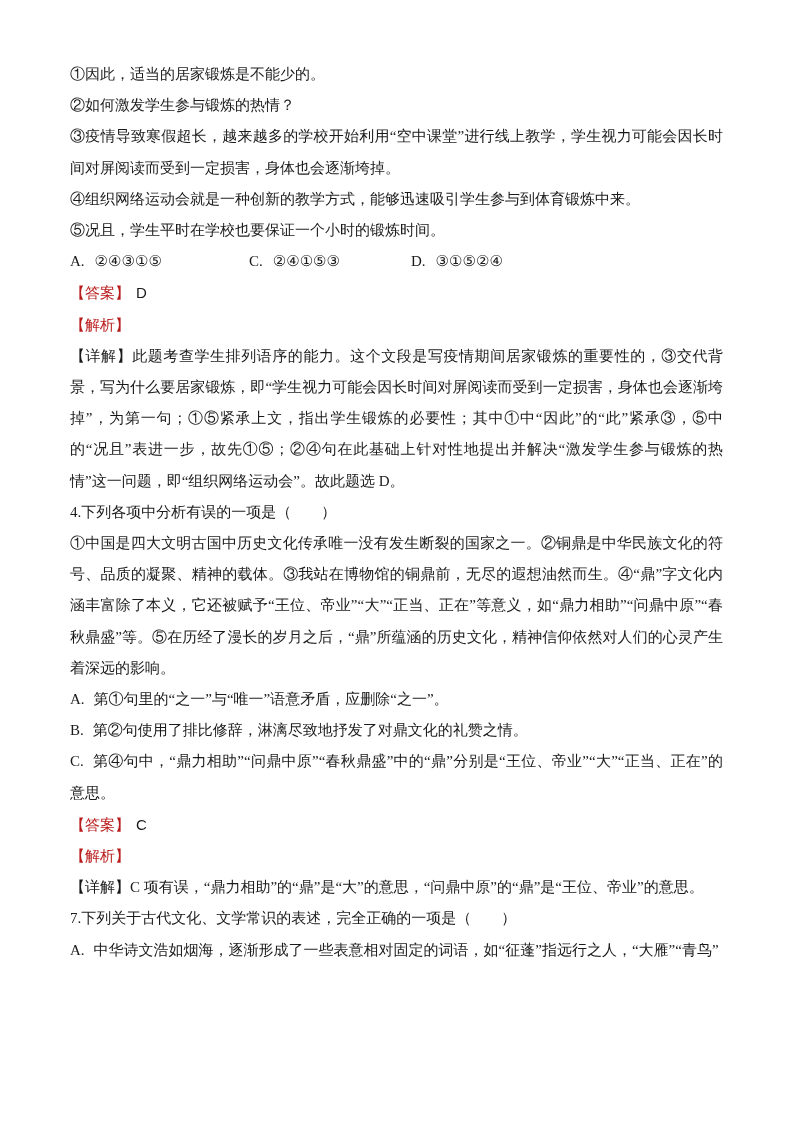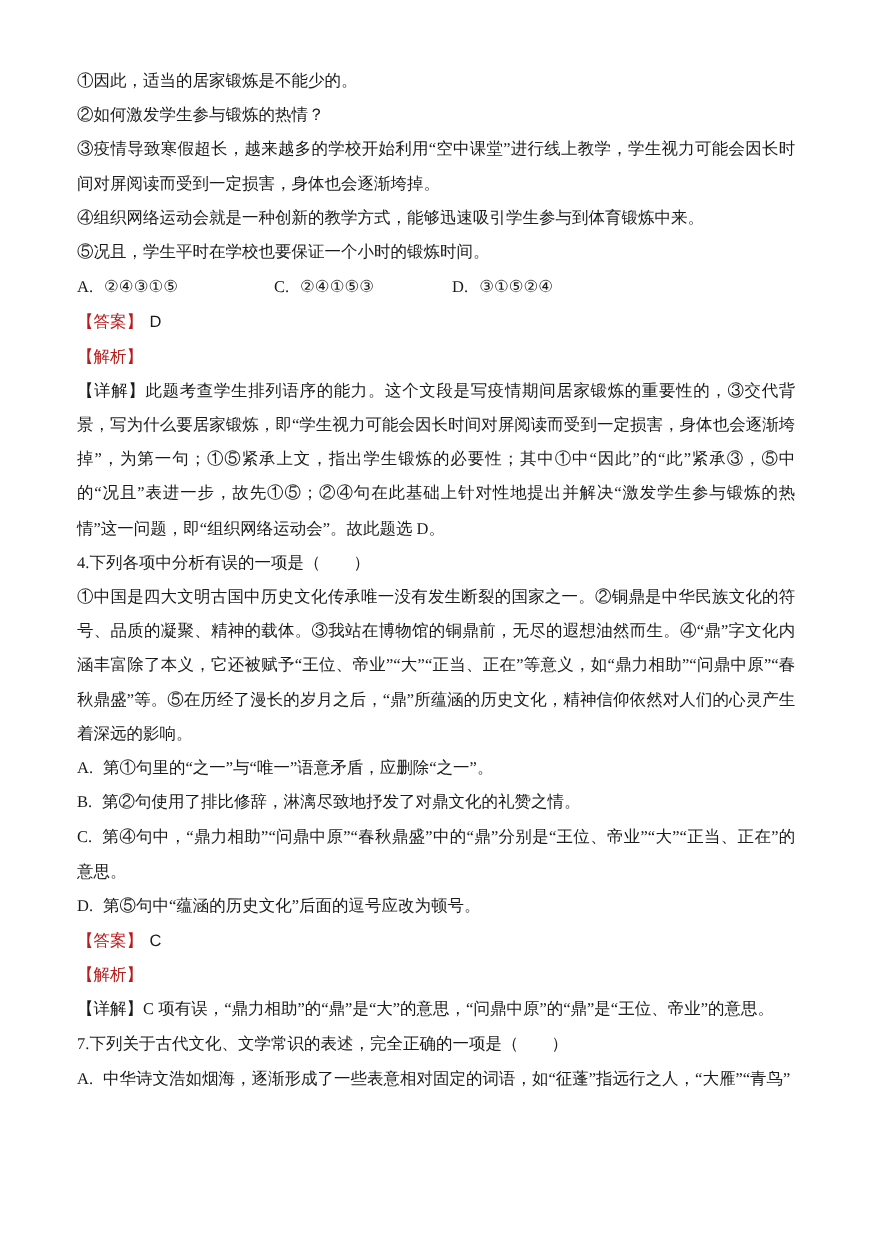--- a/index.html
+++ b/index.html
@@ -59,21 +59,20 @@
 
     <p><span class="blue">【答案】</span><span class="ans">D</span></p>
     <p><span class="blue">【解析】</span></p>
     <p>【详解】此题考查学生排列语序的能力。这个文段是写疫情期间居家锻炼的重要性的，③交代背景，写为什么要居家锻炼，即“学生视力可能会因长时间对屏阅读而受到一定损害，身体也会逐渐垮掉”，为第一句；①⑤紧承上文，指出学生锻炼的必要性；其中①中“因此”的“此”紧承③，⑤中的“况且”表进一步，故先①⑤；②④句在此基础上针对性地提出并解决“激发学生参与锻炼的热情”这一问题，即“组织网络运动会”。故此题选 D。</p>
 
     <p>4.下列各项中分析有误的一项是（　　）</p>
     <p>①中国是四大文明古国中历史文化传承唯一没有发生断裂的国家之一。②铜鼎是中华民族文化的符号、品质的凝聚、精神的载体。③我站在博物馆的铜鼎前，无尽的遐想油然而生。④“鼎”字文化内涵丰富除了本义，它还被赋予“王位、帝业”“大”“正当、正在”等意义，如“鼎力相助”“问鼎中原”“春秋鼎盛”等。⑤在历经了漫长的岁月之后，“鼎”所蕴涵的历史文化，精神信仰依然对人们的心灵产生着深远的影响。</p>
     <p><span class="para-label">A.</span><span>第①句里的“之一”与“唯一”语意矛盾，应删除“之一”。</span></p>
     <p><span class="para-label">B.</span><span>第②句使用了排比修辞，淋漓尽致地抒发了对鼎文化的礼赞之情。</span></p>
     <p><span class="para-label">C.</span><span>第④句中，“鼎力相助”“问鼎中原”“春秋鼎盛”中的“鼎”分别是“王位、帝业”“大”“正当、正在”的意思。</span></p>
-    <p><span class="para-label">D.</span><span>第⑤句中“蕴涵的历史文化”后面的逗号应改为顿号。</span></p>
 
     <p><span class="blue">【答案】</span><span class="ans">C</span></p>
     <p><span class="blue">【解析】</span></p>
     <p>【详解】C 项有误，“鼎力相助”的“鼎”是“大”的意思，“问鼎中原”的“鼎”是“王位、帝业”的意思。</p>
 
     <p>7.下列关于古代文化、文学常识的表述，完全正确的一项是（　　）</p>
     <p><span class="para-label">A.</span><span>中华诗文浩如烟海，逐渐形成了一些表意相对固定的词语，如“征蓬”指远行之人，“大雁”“青鸟”</span></p>
 
   </div>
 </div>

